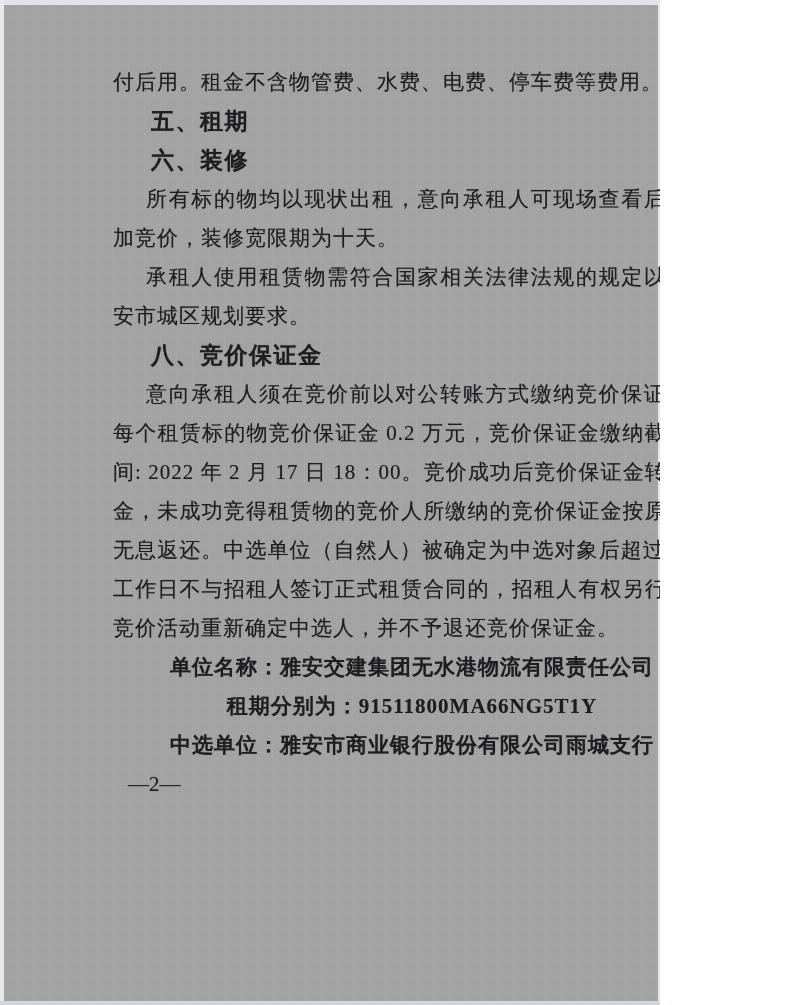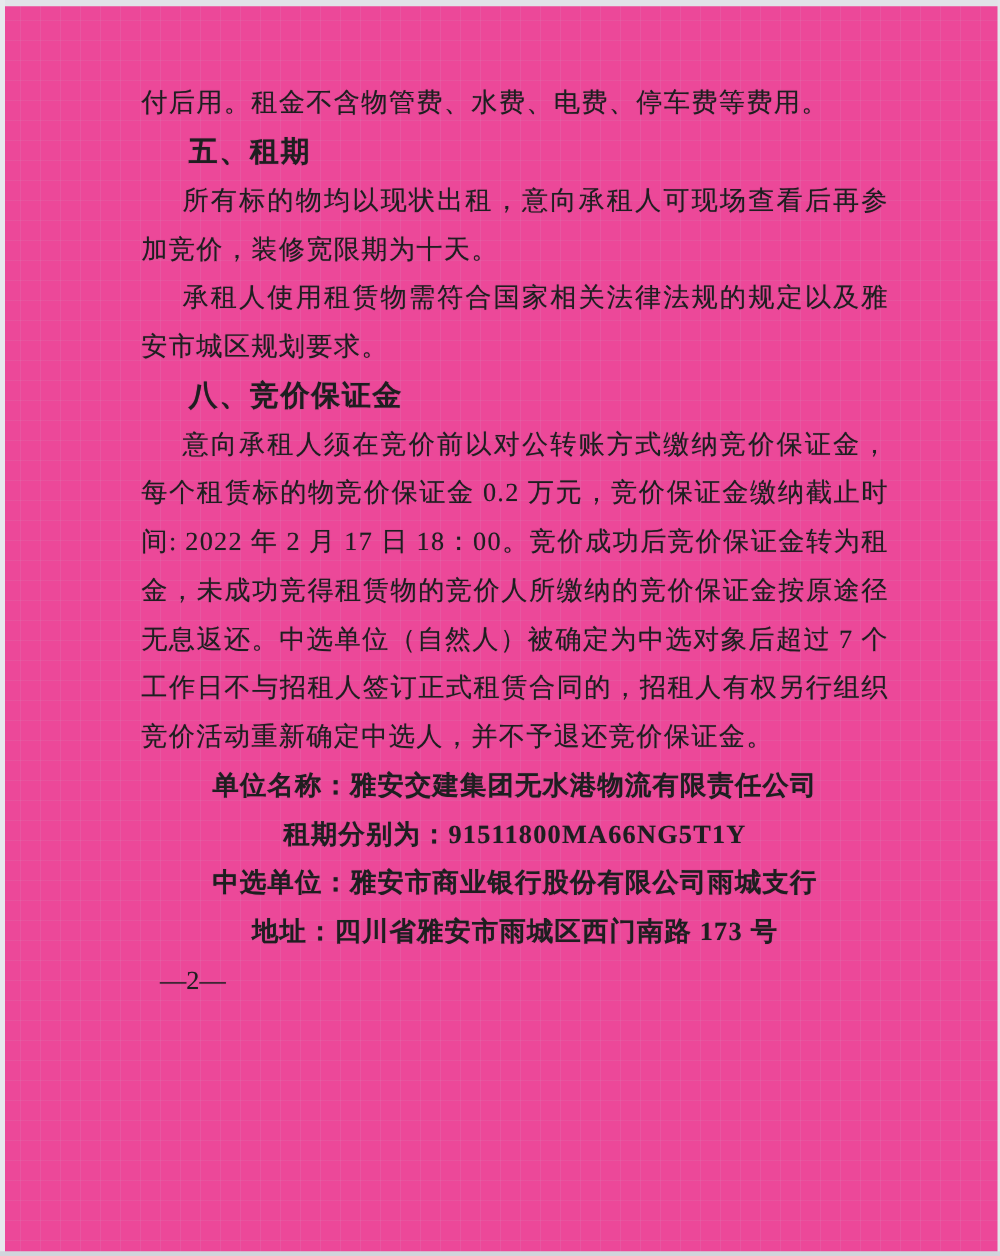--- a/index.html
+++ b/index.html
@@ -8,23 +8,23 @@
     background: #ffffff;
   }
   body {
     width: 800px;
     height: 1005px;
     overflow: hidden;
     font-family: "Liberation Serif", "DejaVu Serif", serif;
   }
   .page {
     position: relative;
-    width: 800px;
+    width: 660px;
     height: 1005px;
-    background: #ec4899;
+    background: #a3a3a3;
     box-sizing: border-box;
     overflow: hidden;
   }
   
   .page::before {
     content: "";
     position: absolute;
     inset: 0;
     background:
       repeating-linear-gradient(to right,  rgba(190,197,212,0.12) 0 1px, transparent 1px 16px),
@@ -83,35 +83,33 @@
   <div class="edge-left"></div>
   <div class="edge-right"></div>
   <div class="edge-bottom"></div>
 
   <div class="content">
 
     <p>付后用。租金不含物管费、水费、电费、停车费等费用。</p>
 
     <h2>五、租期</h2>
 
+    <h2>六、装修</h2>
     <p class="para">所有标的物均以现状出租，意向承租人可现场查看后再参加竞价，装修宽限期为十天。</p>
 
     <p class="para">承租人使用租赁物需符合国家相关法律法规的规定以及雅安市城区规划要求。</p>
 
     <h2>八、竞价保证金</h2>
     <p class="para">意向承租人须在竞价前以对公转账方式缴纳竞价保证金，每个租赁标的物竞价保证金 0.2 万元，竞价保证金缴纳截止时间: 2022 年 2 月 17 日 18：00。竞价成功后竞价保证金转为租金，未成功竞得租赁物的竞价人所缴纳的竞价保证金按原途径无息返还。中选单位（自然人）被确定为中选对象后超过 7 个工作日不与招租人签订正式租赁合同的，招租人有权另行组织竞价活动重新确定中选人，并不予退还竞价保证金。</p>
 
     <div class="field">
       <span>单位名称：</span><span>雅安交建集团无水港物流有限责任公司</span>
     </div>
     <div class="field">
       <span>租期分别为：</span><span>91511800MA66NG5T1Y</span>
     </div>
     <div class="field">
       <span>中选单位：</span><span>雅安市商业银行股份有限公司雨城支行</span>
     </div>
-    <div class="field">
-      <span>地址：</span><span>四川省雅安市雨城区西门南路 173 号</span>
-    </div>
 
     <div class="page-number">—2—</div>
   </div>
 </div>
 
 </body></html>

